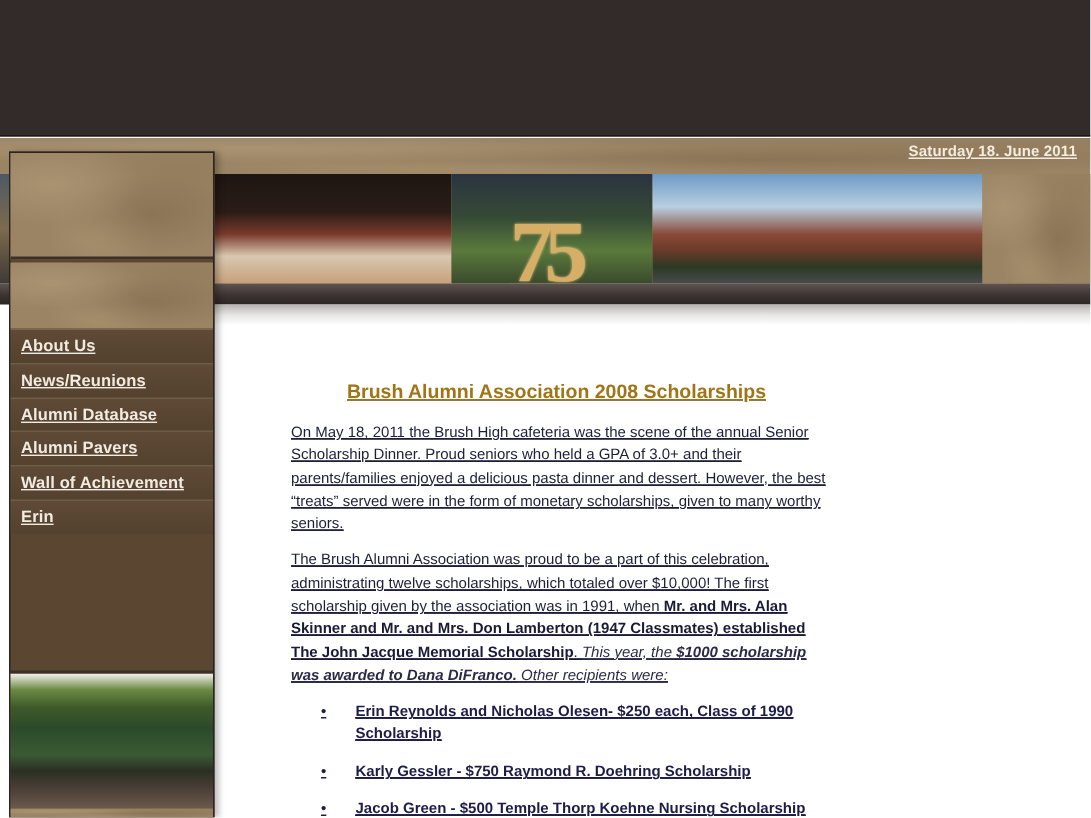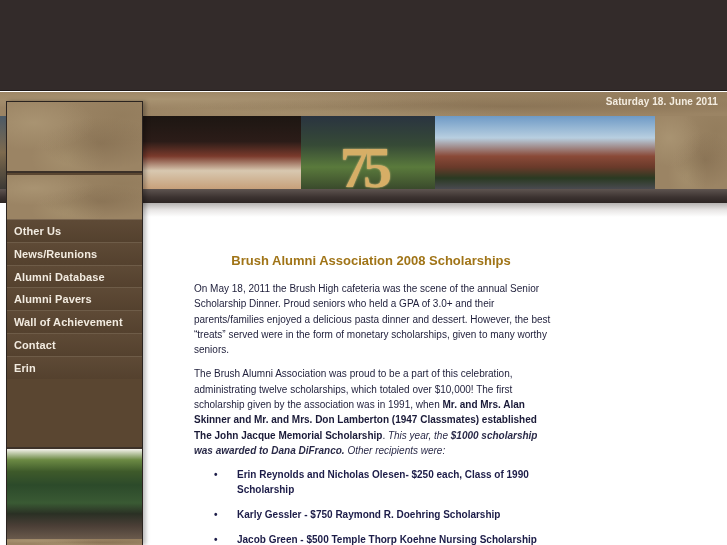--- a/index.html
+++ b/index.html
@@ -1,15 +1,15 @@
 <!DOCTYPE html>
 <html><head>
 <meta charset="utf-8">
 <style>
-  * { box-sizing: border-box; margin: 0; padding: 0; }
+  * { box-sizing: border-box; margin: 0; padding: 0; text-decoration: underline; }
   html, body { width: 727px; height: 545px; overflow: hidden; background: #ffffff; }
   body { font-family: "Liberation Sans", sans-serif; position: relative; }
 
   .topbar { position: absolute; left: 0; top: 0; width: 727px; height: 91px; background: #332b2a; border-bottom: 1px solid #1e1817; }
 
   .texture {
     background-color: #9b8464;
     background-image:
       radial-gradient(ellipse at 20% 30%, rgba(180,160,125,0.55) 0, rgba(0,0,0,0) 40%),
       radial-gradient(ellipse at 70% 60%, rgba(120,98,70,0.45) 0, rgba(0,0,0,0) 45%),
@@ -70,26 +70,25 @@
 <div class="photo photo-school"></div>
 <div class="photo photo-right texture"></div>
 
 <div class="bar-dark"></div>
 <div class="bar-shadow"></div>
 
 <div class="sidebar">
   <div class="side-block1 texture"></div>
   <div class="side-block2 texture"></div>
   <nav class="nav">
-    <a class="nav-item">Other Us</a>
+    <a class="nav-item">About Us</a>
     <a class="nav-item">News/Reunions</a>
     <a class="nav-item">Alumni Database</a>
     <a class="nav-item">Alumni Pavers</a>
     <a class="nav-item">Wall of Achievement</a>
-    <a class="nav-item">Contact</a>
     <a class="nav-item">Erin</a>
   </nav>
   <div class="side-photo"></div>
   <div class="side-photo-band texture"></div>
 </div>
 
 <main class="content">
   <h1 class="title">Brush Alumni Association 2008 Scholarships</h1>
   <p class="para">On May 18, 2011 the Brush High cafeteria was the scene of the annual Senior Scholarship Dinner.  Proud seniors who held a GPA of 3.0+ and their parents/families enjoyed a delicious pasta dinner and dessert.  However, the best “treats” served were in the form of monetary scholarships, given to many worthy seniors.</p>
   <p class="para"><span>The Brush Alumni Association was proud to be a part of this celebration, administrating twelve scholarships, which totaled over $10,000!  The first scholarship given by the association was in 1991, when </span><b>Mr. and Mrs. Alan Skinner and Mr. and Mrs. Don Lamberton (1947 Classmates) established The John Jacque Memorial Scholarship</b><span>.  </span><i>This year, the </i><b><i>$1000 scholarship was awarded to Dana DiFranco.</i></b><i>  Other recipients were:</i></p>

